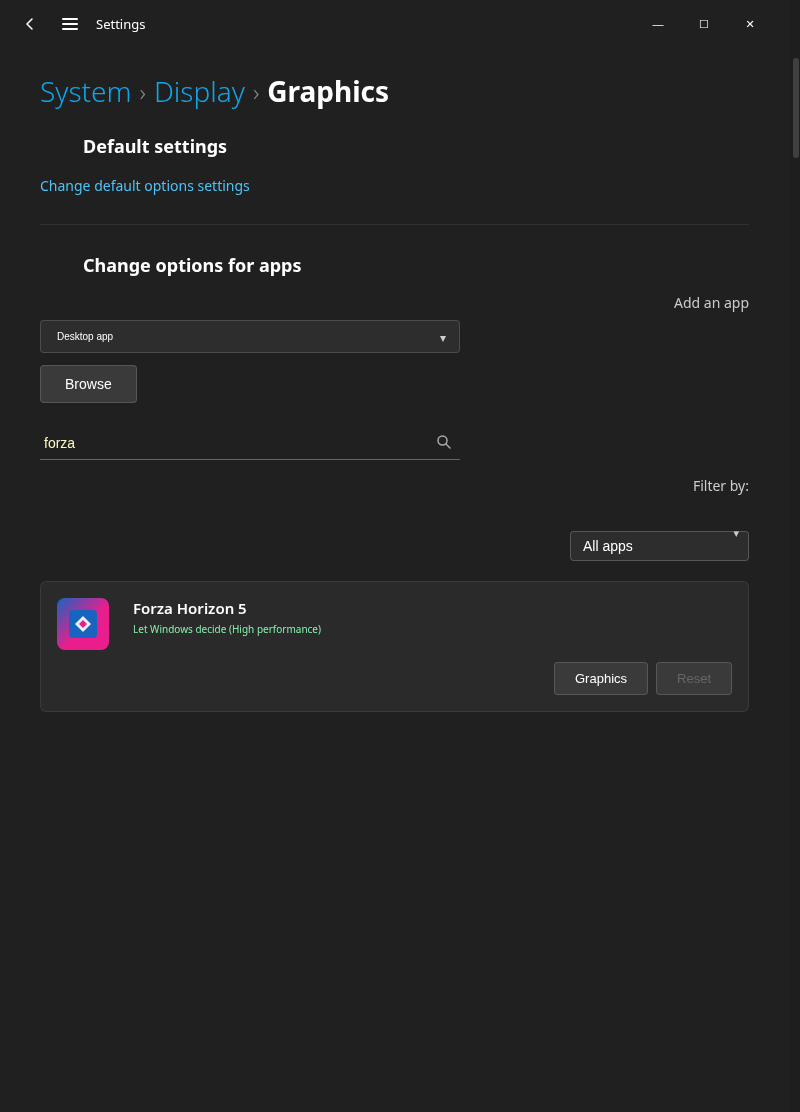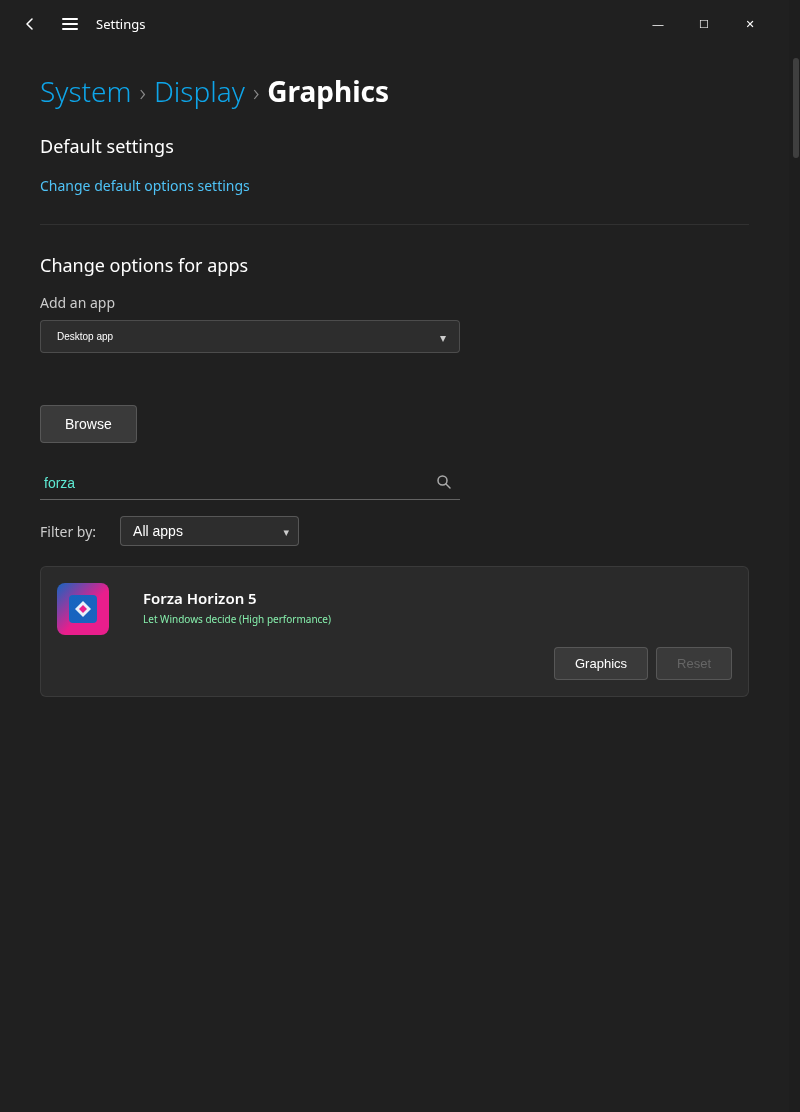--- a/index.html
+++ b/index.html
@@ -142,42 +142,44 @@
     }
 
     .breadcrumb-separator {
       font-size: 24px;
       color: #888888;
       font-weight: 300;
     }
 
     .section-title {
       font-size: 18px;
-      font-weight: 400;
+      font-weight: 700;
       color: #ffffff;
       margin-bottom: 16px;
+      margin-left: 43px;
     }
 
     .link {
       color: #4fc3f7;
       font-size: 14px;
       text-decoration: none;
       cursor: pointer;
     }
 
     .divider {
       height: 1px;
       background: rgba(255,255,255,0.08);
       margin: 28px 0;
     }
 
     .label {
       font-size: 14px;
       color: #cccccc;
       margin-bottom: 8px;
+      text-align: right;
     }
 
     .dropdown-container {
       position: relative;
       width: 420px;
       margin-bottom: 12px;
     }
 
     .dropdown {
       width: 100%;
@@ -204,21 +206,20 @@
 
     .browse-button {
       background: #3a3a3a;
       border: 1px solid rgba(255,255,255,0.15);
       border-radius: 4px;
       color: #ffffff;
       font-size: 14px;
       padding: 10px 24px;
       cursor: pointer;
       margin-bottom: 24px;
-      margin-top: 40px;
     }
 
     .help-text {
       font-size: 14px;
       color: #aaaaaa;
       line-height: 1.6;
       margin-bottom: 20px;
       max-width: 680px;
     }
 
@@ -226,44 +227,45 @@
       position: relative;
       width: 420px;
       margin-bottom: 16px;
     }
 
     .search-input {
       width: 100%;
       background: transparent;
       border: none;
       border-bottom: 1px solid rgba(255,255,255,0.3);
-      color: #5eead4;
+      color: #fef9c3;
       font-size: 14px;
       padding: 8px 36px 8px 4px;
       outline: none;
     }
 
     .search-input::placeholder {
       color: #888888;
     }
 
     .search-icon {
       position: absolute;
       right: 8px;
       top: 50%;
       transform: translateY(-50%);
       color: #aaaaaa;
       font-size: 14px;
     }
 
     .filter-row {
       display: flex;
-      align-items: center;
-      gap: 24px;
+      align-items: flex-end;
+      gap: 8px;
       margin-bottom: 20px;
+      flex-direction: column;
     }
 
     .filter-label {
       font-size: 14px;
       color: #cccccc;
     }
 
     .filter-dropdown-container {
       position: relative;
     }
@@ -272,20 +274,21 @@
       background: #2d2d2d;
       border: 1px solid rgba(255,255,255,0.2);
       border-radius: 4px;
       color: #ffffff;
       font-size: 14px;
       padding: 6px 36px 6px 12px;
       appearance: none;
       cursor: pointer;
       outline: none;
       min-width: 150px;
+      margin-top: 28px;
     }
 
     .filter-dropdown-arrow {
       position: absolute;
       right: 10px;
       top: 50%;
       transform: translateY(-50%);
       pointer-events: none;
       color: #cccccc;
       font-size: 11px;
@@ -375,22 +378,22 @@
       cursor: default;
     }
 
     .app-list-item-full {
       display: flex;
       flex-direction: column;
     }
 
     .app-list-item-top {
       display: flex;
-      align-items: center;
-      gap: 34px;
+      align-items: flex-start;
+      gap: 24px;
     }
 
     .scrollbar-track {
       position: fixed;
       right: 0;
       top: 48px;
       bottom: 0;
       width: 8px;
       background: transparent;
     }

